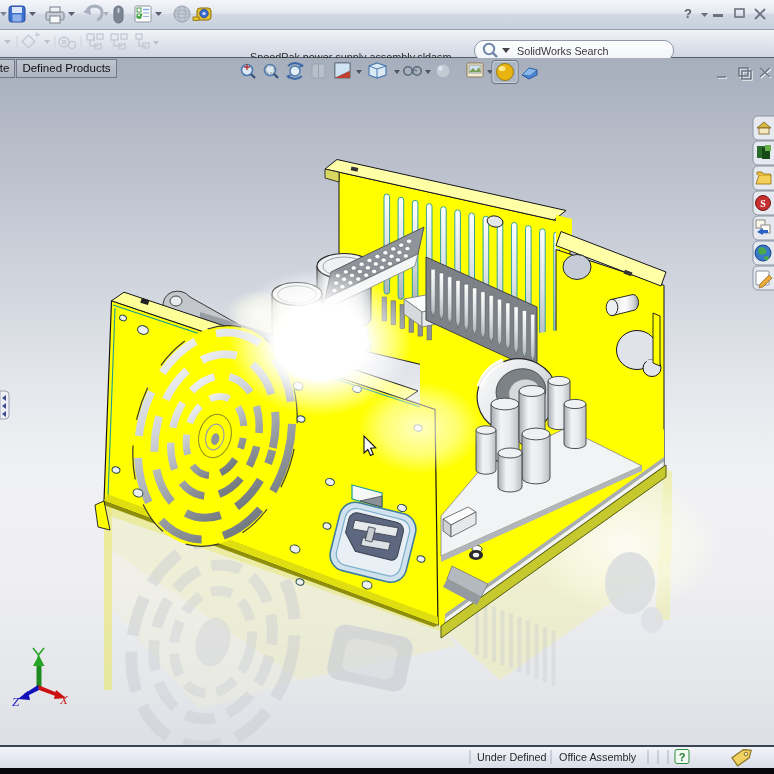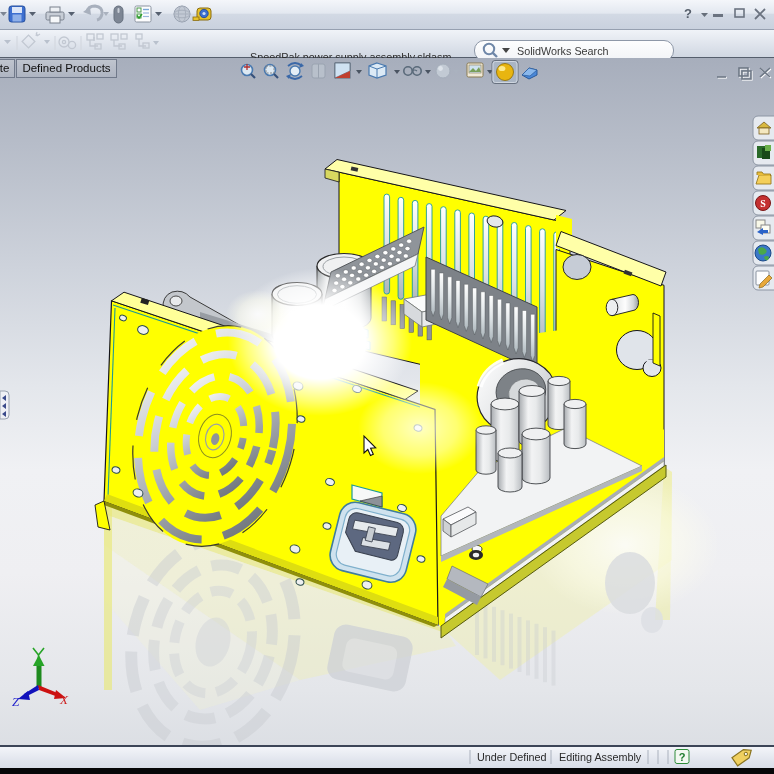--- a/index.html
+++ b/index.html
@@ -547,21 +547,21 @@
    </svg>
    <svg id="splitter" style="position:absolute;left:0;top:332px" width="10" height="30" viewBox="0 0 10 30">
      <path d="M0,1 h5 a4,4 0 0 1 4,4 v20 a4,4 0 0 1 -4,4 h-5 z" fill="#eef0f5" stroke="#9aa3b0"></path>
      <path d="M6,5 l-4,3 4,3 z M6,13 l-4,3 4,3 z M6,21 l-4,3 4,3 z" fill="#3a4a8a"></path>
    </svg>
   </div>
 
   <div id="statline"></div>
   <div id="status">
     <span style="position:absolute;left:477px;top:4px;">Under Defined</span>
-    <span style="position:absolute;left:559px;top:4px;">Editing Assembly</span>
+    <span style="position:absolute;left:559px;top:4px;">Office Assembly</span>
     <svg style="position:absolute;left:0;top:0" width="774" height="21" viewBox="0 0 774 21">
       <line x1="470" y1="3" x2="470" y2="17" stroke="#aab1bd"></line>
         <line x1="551" y1="3" x2="551" y2="17" stroke="#aab1bd"></line>
       <line x1="648" y1="3" x2="648" y2="17" stroke="#aab1bd"></line>
       <line x1="658" y1="3" x2="658" y2="17" stroke="#aab1bd"></line>
       <line x1="668" y1="3" x2="668" y2="17" stroke="#aab1bd"></line>
       <rect x="675" y="2.5" width="14" height="14" rx="2" fill="#f2f8f2" stroke="#2e8b3a"></rect>
       <text x="682" y="13.5" font-size="11" font-weight="bold" fill="#1d7a2c" text-anchor="middle">?</text>
       <g transform="translate(743,9) rotate(-35)">
         <path d="M-10,-5 L4,-5 L10,0 L4,5 L-10,5 Z" fill="#f0d060" stroke="#8a7420" stroke-width="1.2"></path>

